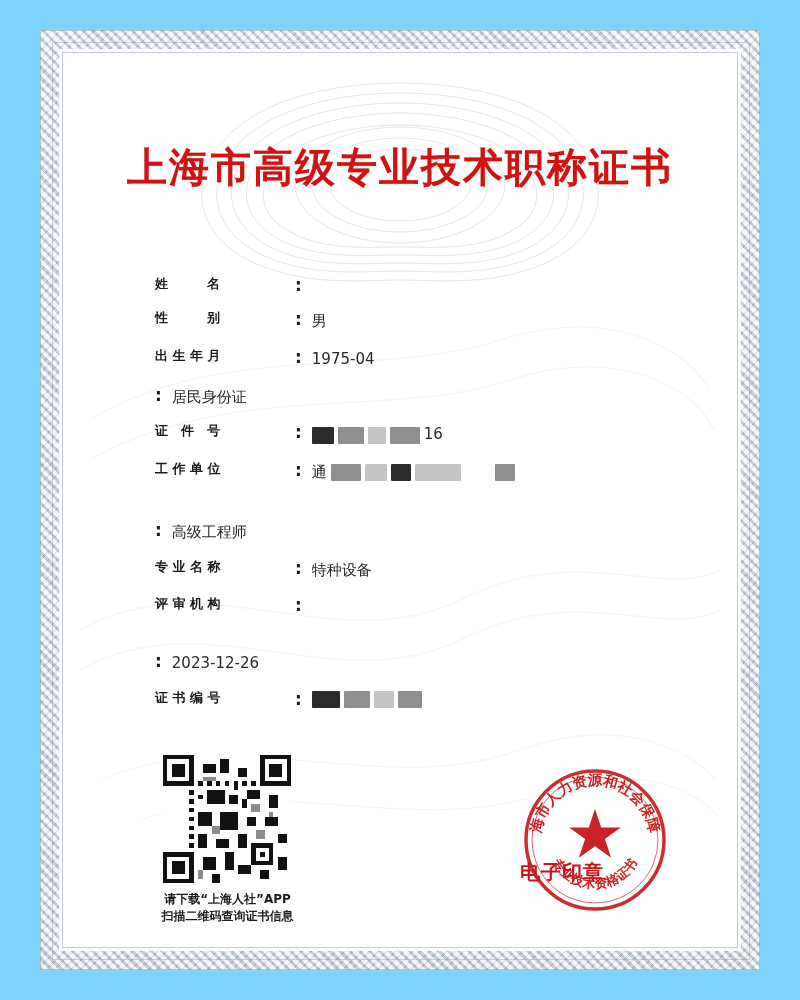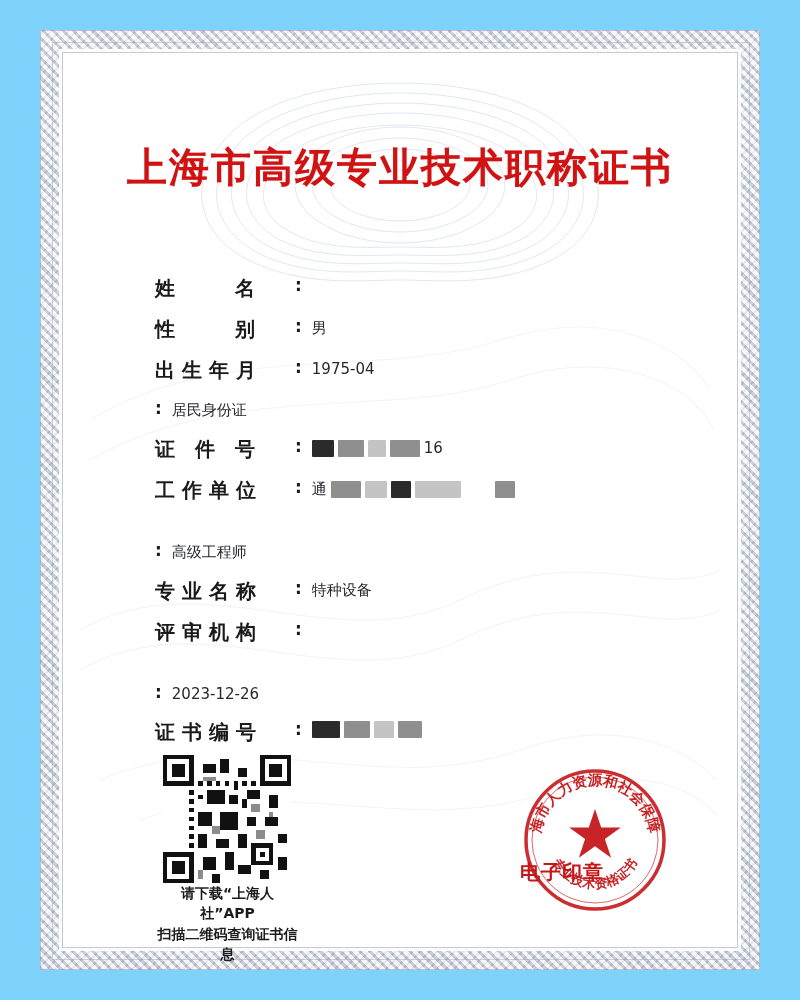--- a/index.html
+++ b/index.html
@@ -83,21 +83,21 @@
   }
   .row {
     display: flex;
     align-items: flex-start;
     margin-bottom: 14px;
     font-family: "DejaVu Sans", sans-serif;
   }
   .label {
     width: 140px;
     flex: 0 0 140px;
-    font-size: 20px;
+    font-size: 13px;
     font-weight: bold;
     color: #1a1a1a;
     letter-spacing: 0px;
     white-space: nowrap;
   }
   .colon {
     flex: 0 0 auto;
     font-size: 17px;
     font-weight: bold;
     color: #1a1a1a;
@@ -135,22 +135,23 @@
     width: 145px;
   }
   .qr {
     width: 128px; height: 128px;
     margin-left: 8px;
     background: #fff;
     position: relative;
     filter: blur(0.4px);
   }
   .qr-caption {
+    margin-top: 8px;
     font-family: "DejaVu Sans", sans-serif;
-    font-size: 14px;
+    font-size: 12px;
     color: #1c1c1c;
     text-align: center;
     line-height: 1.45;
     font-weight: bold;
   }
 
   
   .seal {
     position: absolute;
     left: 520px; top: 765px;

